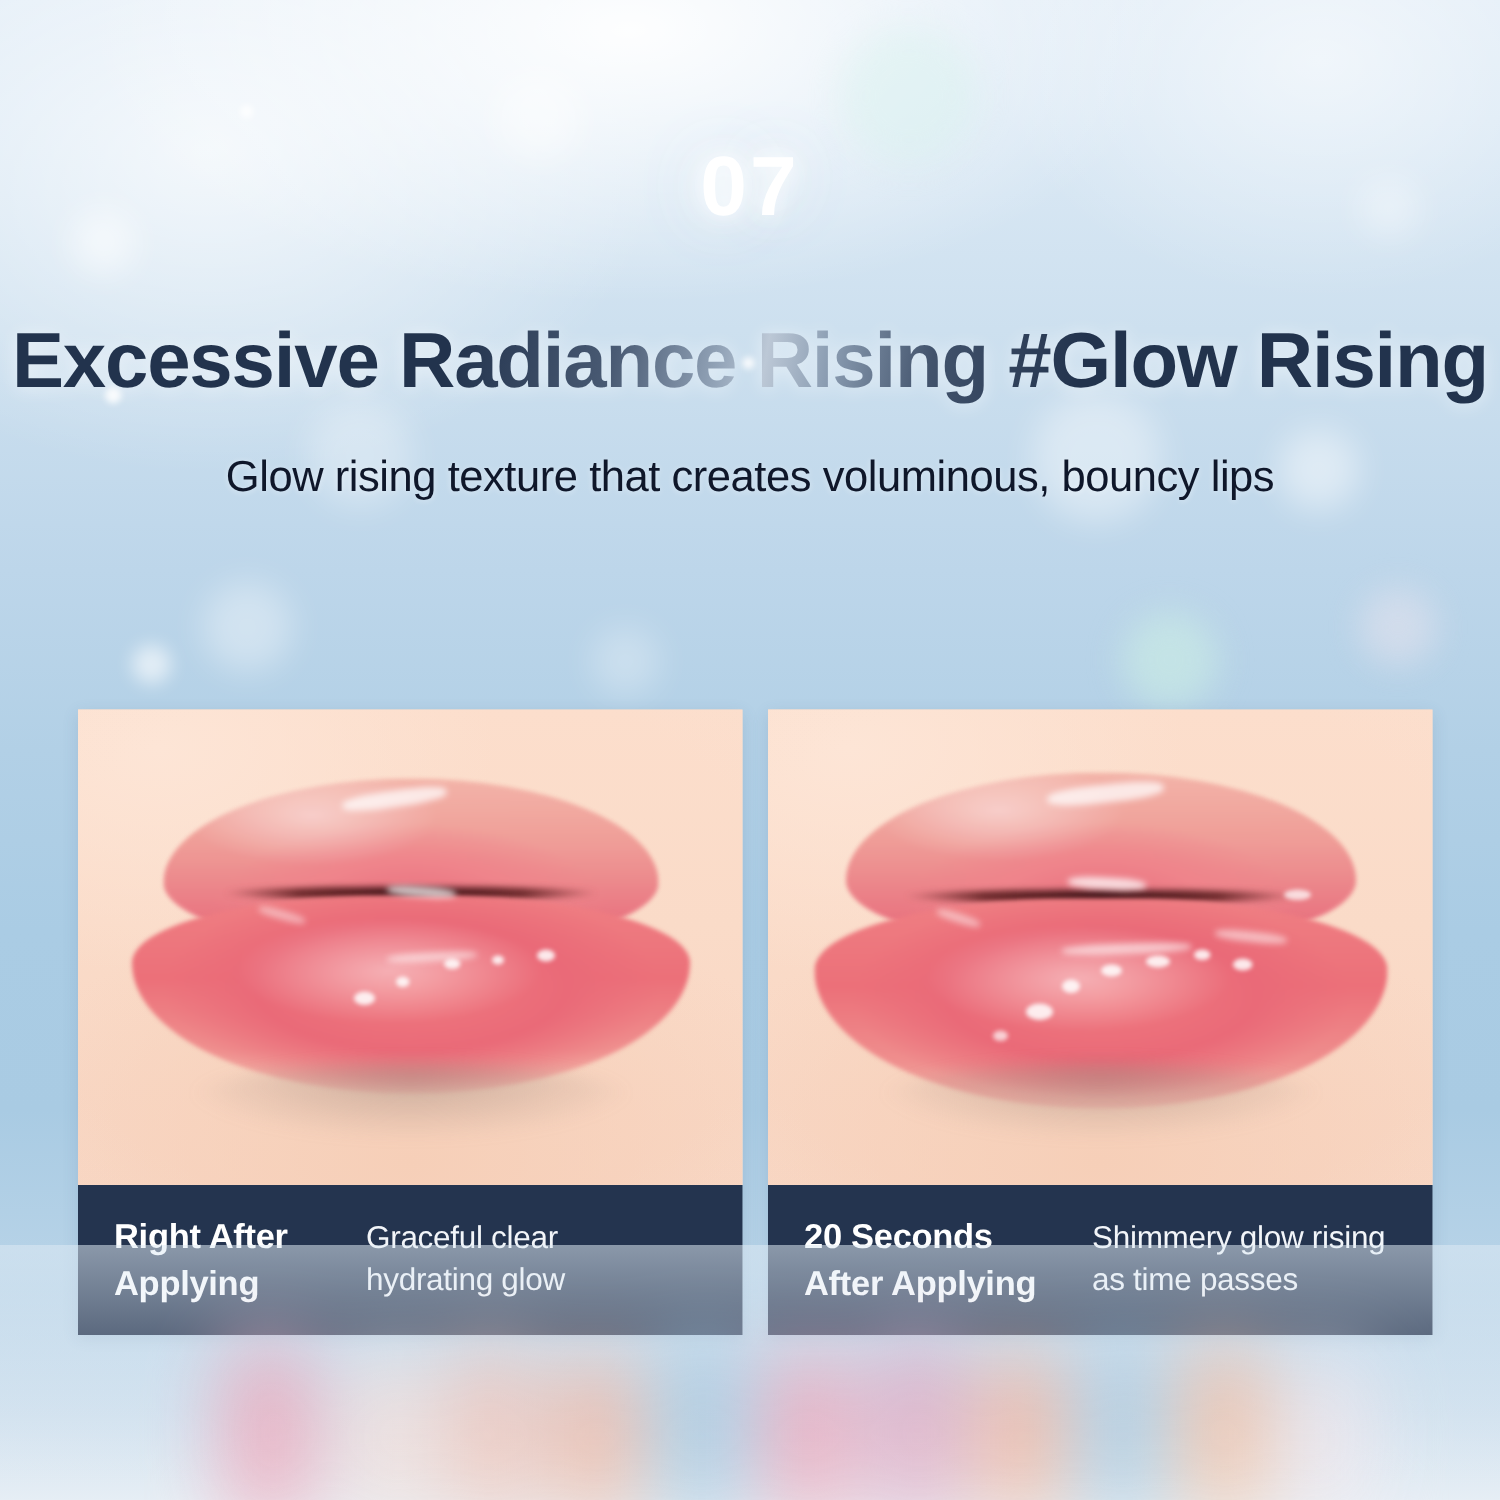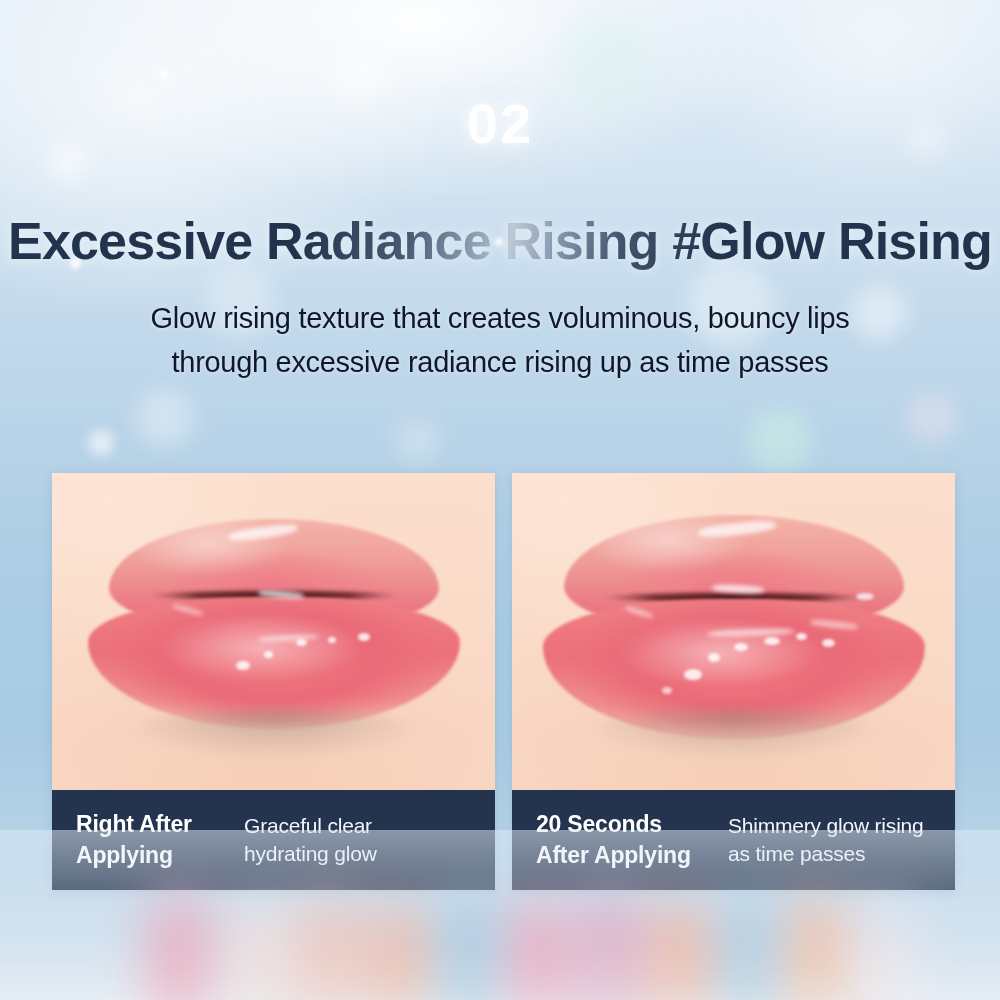--- a/index.html
+++ b/index.html
@@ -281,27 +281,26 @@
     <div class="bokeh soft" style="left:688px; top:262px;  width:86px;  height:86px;  background:rgba(255,255,255,0.38);"></div>
     <div class="bokeh soft" style="left:748px; top:408px;  width:64px;  height:64px;  background:rgba(206,240,228,0.55);"></div>
     <div class="bokeh soft" style="left:852px; top:286px;  width:54px;  height:54px;  background:rgba(255,255,255,0.45);"></div>
     <div class="bokeh soft" style="left:906px; top:392px;  width:52px;  height:52px;  background:rgba(240,230,240,0.45);"></div>
     <div class="bokeh" style="left:700px; top:498px;  width:20px;  height:20px;  background:rgba(255,255,255,0.55);"></div>
     <div class="bokeh tiny" style="left:495px; top:238px;  width:8px;   height:8px;   background:rgba(255,255,255,0.9);"></div>
     <div class="bokeh soft" style="left:394px; top:418px;  width:46px;  height:46px;  background:rgba(255,255,255,0.28);"></div>
     <div class="bokeh soft" style="left:906px; top:118px;  width:40px;  height:40px;  background:rgba(255,255,255,0.35);"></div>
   </div>
 
-  <div class="number-badge">02</div>
+  <div class="number-badge">07</div>
 
   <h1 class="headline">Excessive Radiance Rising #Glow Rising</h1>
 
   <div class="subtitle">
     <div>Glow rising texture that creates voluminous, bouncy lips</div>
-    <div>through excessive radiance rising up as time passes</div>
   </div>
 
   <div class="cards">
 
     <div class="card card-left">
       <div class="photo">
         <div class="skin"></div>
         <div class="upper-lip"></div>
         <div class="lip-line"></div>
         <div class="lower-lip"></div>

